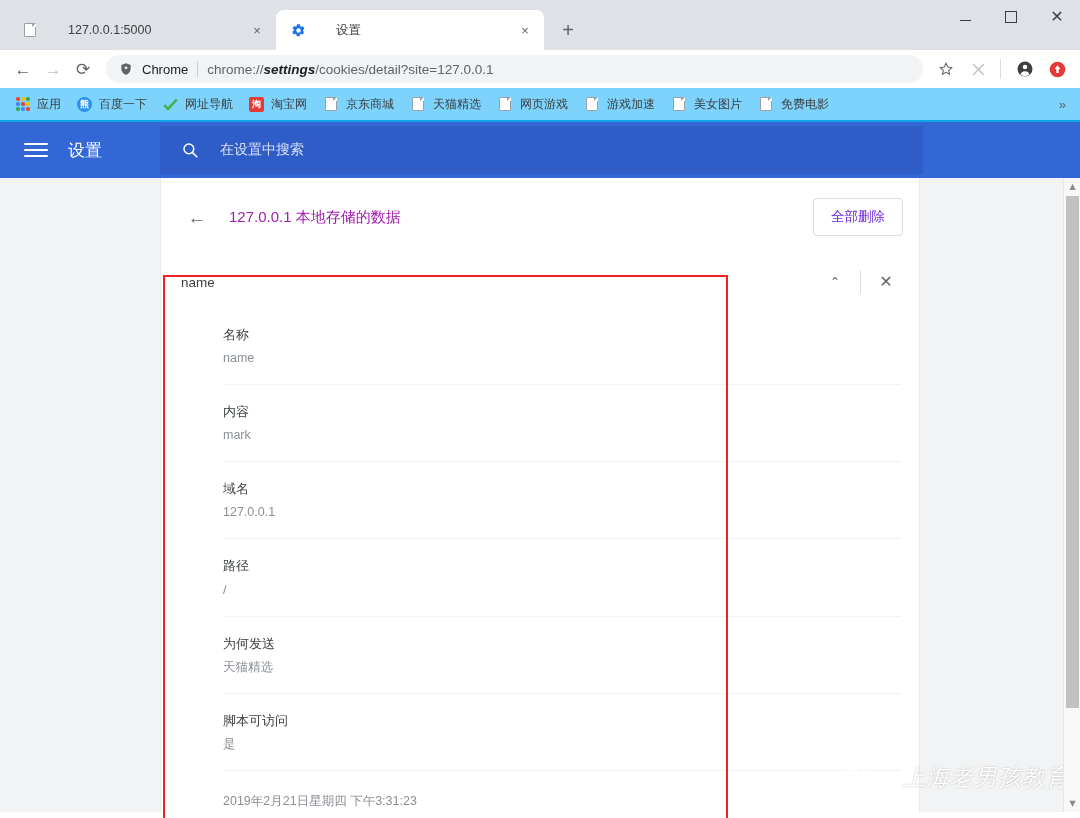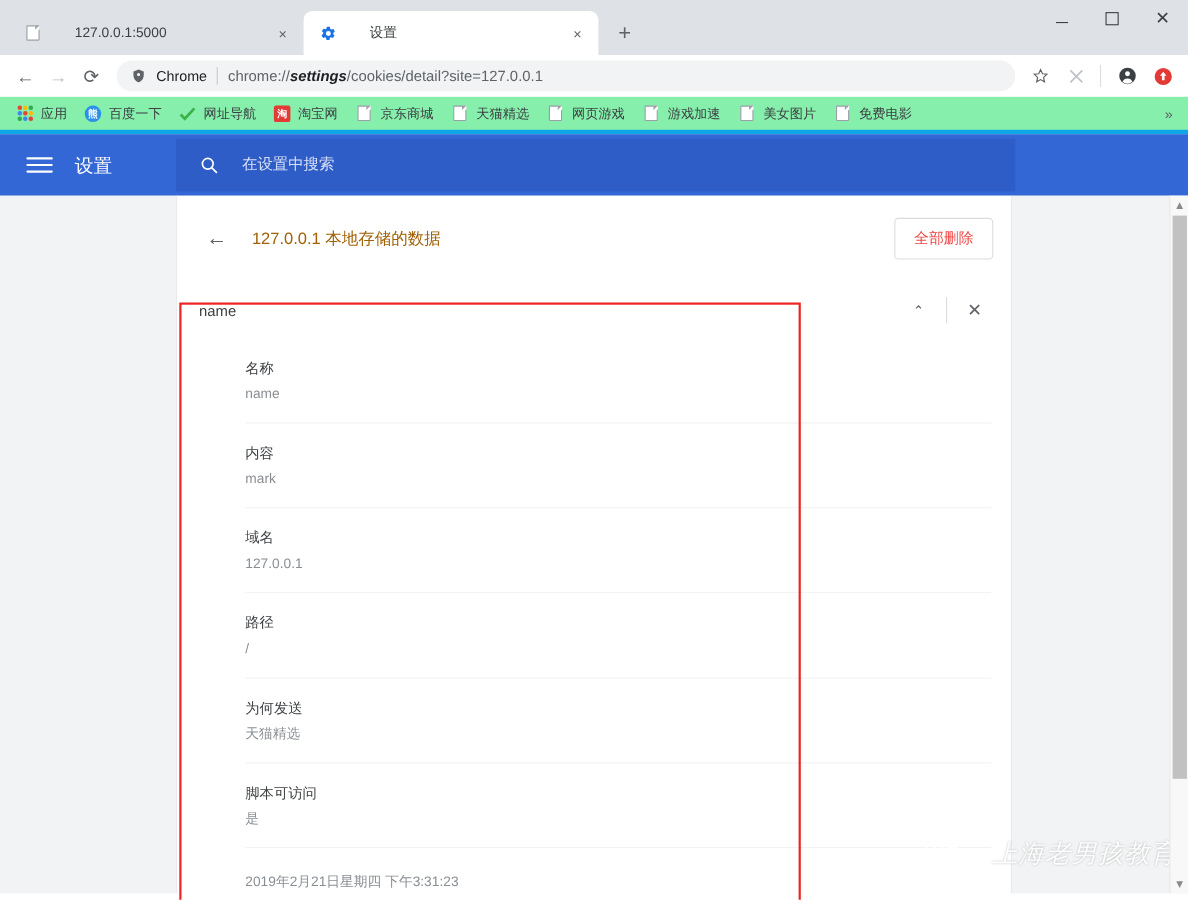--- a/index.html
+++ b/index.html
@@ -105,22 +105,22 @@
   .tb-icon {
     width: 30px; height: 30px; margin-left: 2px;
     display:flex; align-items:center; justify-content:center;
     color:#5f6368; font-size:15px; line-height:1;
   }
   .tb-sep { width:1px; height:20px; background:#dadce0; margin: 0 7px; }
 
   
   .bookmarks {
     height: 34px;
-    background: #86efac;
-    border-bottom: 4px solid #0ea5e9;
+    background: #7dd3fc;
+    border-bottom: 2px solid #0ea5e9;
     display: flex;
     align-items: center;
     padding: 0 8px;
     overflow: hidden;
   }
   .bm {
     display: flex; align-items: center;
     padding: 4px 8px;
     border-radius: 4px;
     white-space: nowrap;
@@ -184,25 +184,25 @@
     display: flex;
     align-items: center;
     padding: 0 16px 0 18px;
   }
   .back-btn {
     width: 36px; height: 36px; flex:0 0 36px;
     display:flex;align-items:center;justify-content:center;
     color:#5f6368; font-size:19px; line-height:1;
     border-radius:50%;
   }
-  .card-title { font-size: 15px; color:#a16207; margin-left: 14px; flex:1 1 auto; }
+  .card-title { font-size: 15px; color:#a21caf; margin-left: 14px; flex:1 1 auto; }
   .delete-all {
     border: 1px solid #dadce0;
     background: #fff;
-    color: #ef4444;
+    color: #6d28d9;
     font-size: 13.5px;
     padding: 9px 17px;
     border-radius: 4px;
     font-family: Liberation Serif, serif;
     white-space: nowrap;
   }
 
   
   .cookie-panel { position: relative; }
   .cookie-head {

